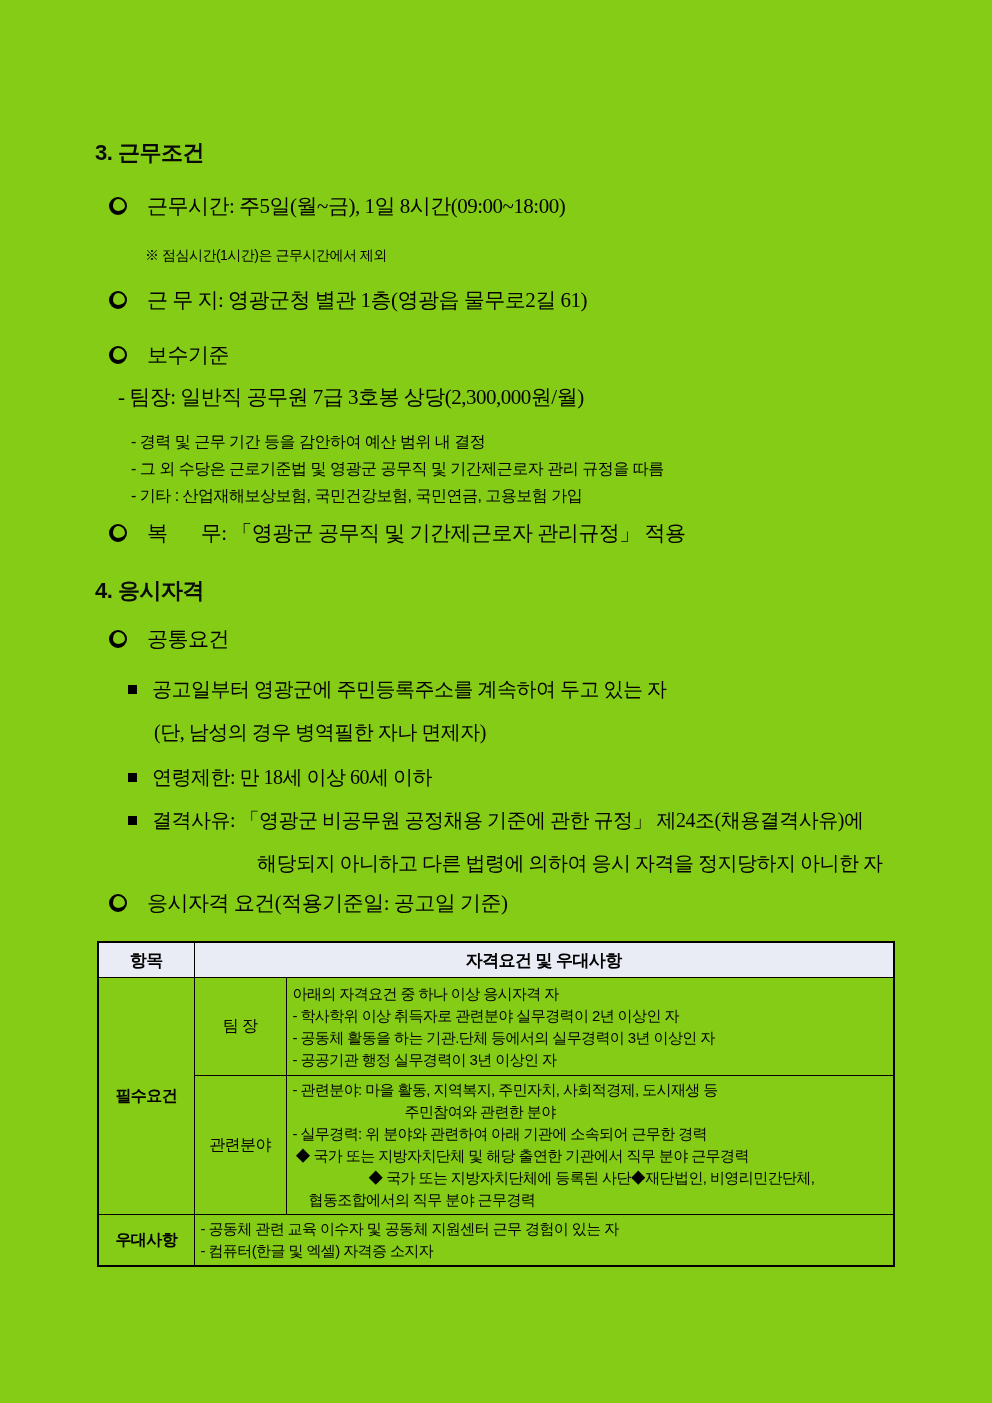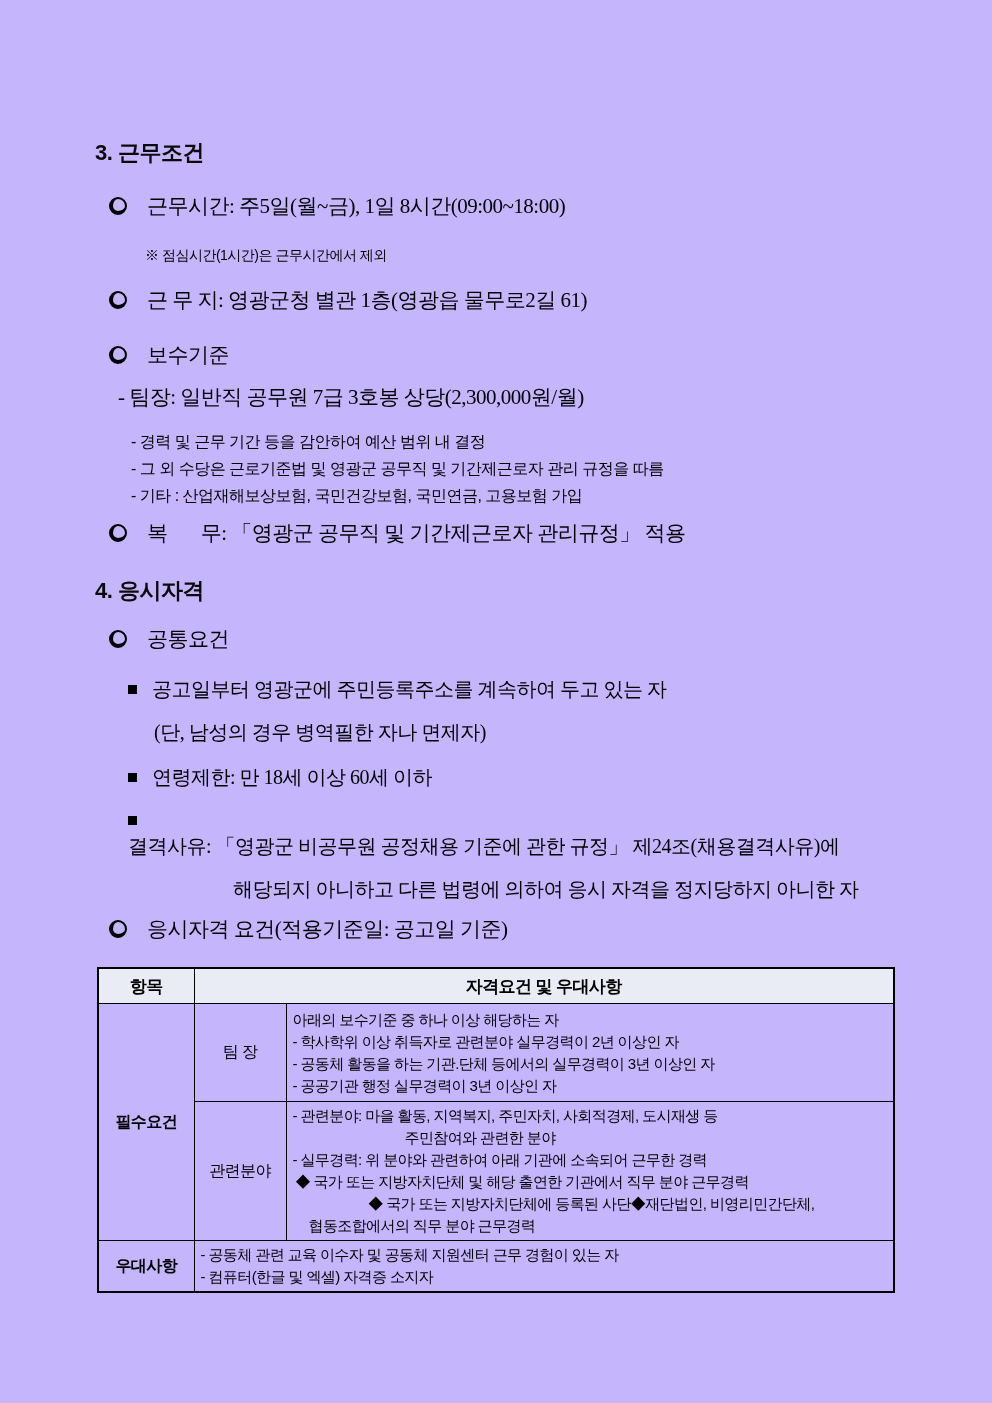--- a/index.html
+++ b/index.html
@@ -1,19 +1,19 @@
 <!DOCTYPE html>
 <html lang="ko"><head>
 <meta charset="utf-8">
 <style>
   html,body{margin:0;padding:0;background:#fff;}
   .page{
     position:relative;
     width:992px;height:1403px;
-    background:#c4b5fd;
+    background:#84cc16;
     box-sizing:border-box;
     padding:140px 0 0 95px;
     overflow:hidden;
     color:#000;
     font-family:"Liberation Serif", serif;
   }
   .sec-title{
     font-family:"Liberation Sans", sans-serif;
     font-weight:bold;
     font-size:22px;
@@ -67,21 +67,21 @@
     background:#000;
     margin:17px 15px 0 0;
   }
   .sq-text{flex:1;}
   .ind105{padding-left:105px;}
   .ind2{padding-left:2px;}
   
   .mt26{margin-top:26px;} .mt22{margin-top:22px;} .mt27{margin-top:27px;}
   .mt14{margin-top:14px;} .mt17{margin-top:17px;} .mt10{margin-top:10px;}
   .mt31{margin-top:31px;} .mt21{margin-top:21px;} .mt15{margin-top:15px;}
-  .mt2{margin-top:2px;}  .mt0{margin-top:0;flex-direction:column;}   .mt4{margin-top:4px;}
+  .mt2{margin-top:2px;}  .mt0{margin-top:0;}   .mt4{margin-top:4px;}
   
   table.qual{
     border-collapse:collapse;
     table-layout:fixed;
     width:798px;
     margin:24px 0 0 2px;
     border:2px solid #000;
     font-family:"Liberation Sans", sans-serif;
     letter-spacing:-0.6px;
   }
@@ -194,21 +194,21 @@
     </colgroup>
     <tbody>
         <tr>
       <td class="hdr">항목</td>
       <td class="hdr" colspan="2">자격요건 및 우대사항</td>
     </tr>
     <tr class="h-team">
       <td class="rowlabel" rowspan="2">필수요건</td>
       <td class="sublabel">팀 장</td>
       <td class="cellbody">
-            <div class="tline">아래의 보수기준 중 하나 이상 해당하는 자</div>
+            <div class="tline">아래의 자격요건 중 하나 이상 응시자격 자</div>
             <div class="tline">- 학사학위 이상 취득자로 관련분야 실무경력이 2년 이상인 자</div>
             <div class="tline">- 공동체 활동을 하는 기관.단체 등에서의 실무경력이 3년 이상인 자</div>
             <div class="tline">- 공공기관 행정 실무경력이 3년 이상인 자</div>
           </td>
     </tr>
     <tr class="h-field">
       <td class="sublabel">관련분야</td>
       <td class="cellbody">
             <div class="tline">- 관련분야: 마을 활동, 지역복지, 주민자치, 사회적경제, 도시재생 등</div>
             <div class="tline" style="padding-left: 112px;">주민참여와 관련한 분야</div>

